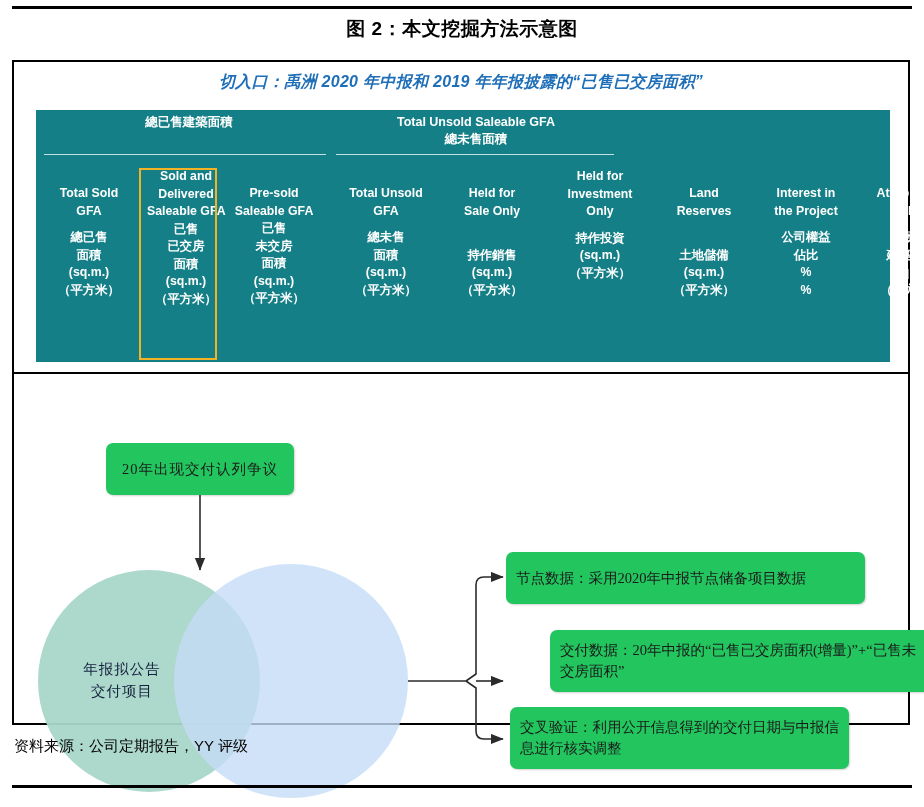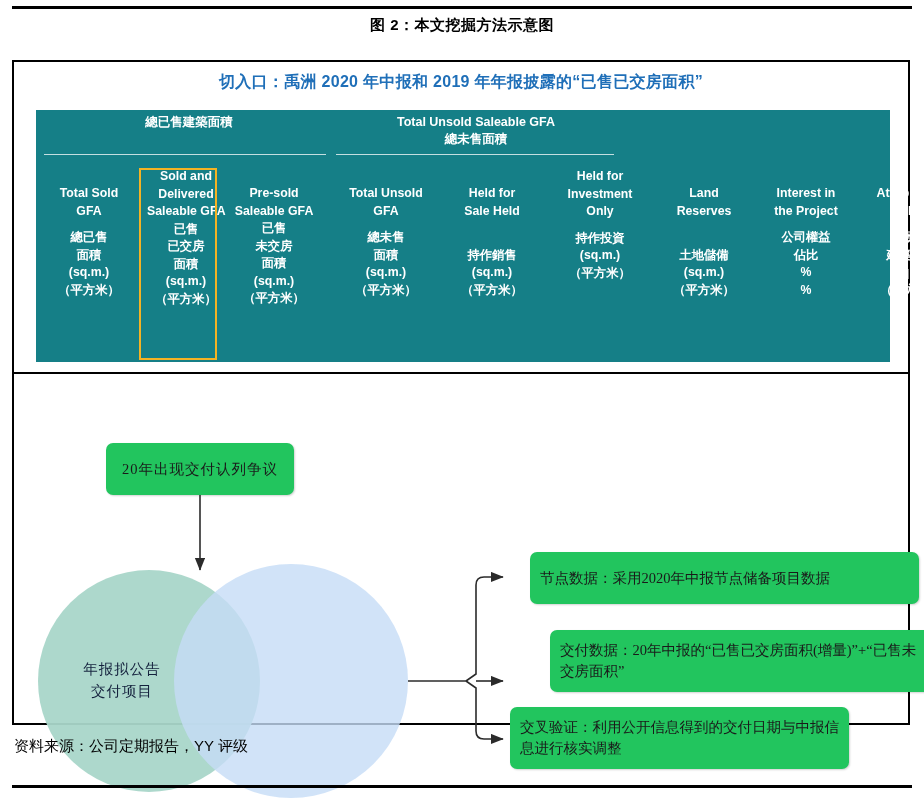--- a/index.html
+++ b/index.html
@@ -6,32 +6,32 @@
   body{
     width:924px;height:807px;background:#ffffff;
     font-family:"Liberation Sans","DejaVu Sans",sans-serif;
     color:#000;position:relative;overflow:hidden;
   }
   .rule-top{position:absolute;left:12px;top:6px;width:900px;height:3px;background:#000;}
   .rule-bottom{position:absolute;left:12px;top:785px;width:900px;height:3px;background:#000;}
 
   #fig-caption{
     position:absolute;left:0;top:16px;width:924px;text-align:center;
-    font-size:15px;font-weight:bold;letter-spacing:.5px;
+    font-size:19px;font-weight:bold;letter-spacing:.5px;
   }
 
   
   #figure-frame{
     position:absolute;left:12px;top:60px;width:898px;height:665px;
     border:2px solid #000;box-sizing:border-box;background:#fff;
   }
 
   #banner-title{
     position:absolute;left:0;top:10px;width:100%;text-align:center;
-    font-size:16px;font-weight:bold;color:#1f6fb8;letter-spacing:.3px;
+    font-size:16px;font-weight:bold;color:#1f6fb8;letter-spacing:.3px;font-style:italic;
   }
 
   
   #gfa-table{
     position:absolute;left:22px;top:48px;width:854px;height:252px;
     background:#157f87;color:#fff;
   }
   .grp{position:absolute;text-align:center;font-size:12.5px;font-weight:bold;line-height:17px;}
   .grp .en{display:block;}
   .grp .zh{display:block;}
@@ -57,21 +57,21 @@
     position:absolute;background:#22c55e;border-radius:7px;
     font-family:"Liberation Serif","DejaVu Serif",serif;
     font-size:14.5px;color:#1a1a1a;line-height:21px;
     display:flex;align-items:center;box-sizing:border-box;
     padding:6px 10px;
     box-shadow:1px 1px 2px rgba(0,0,0,.18);
   }
 
   #note-box{left:92px;top:69px;width:188px;height:52px;justify-content:center;letter-spacing:1px;}
 
-  #box-node{left:516px;top:178px;width:389px;height:52px;}
+  #box-node{left:492px;top:178px;width:359px;height:52px;}
   #box-delivery{left:496px;top:256px;width:389px;height:62px;margin-left:40px;}
   #box-cross{left:496px;top:333px;width:339px;height:62px;}
 
   .circle{position:absolute;border-radius:50%;}
   #circle-left{left:24px;top:196px;width:222px;height:222px;background:#a9d6c9;opacity:.95;}
   #circle-right{left:160px;top:190px;width:234px;height:234px;background:#c6dcf6;opacity:.8;}
   .circ-label{
     position:absolute;text-align:center;
     font-family:"Liberation Serif","DejaVu Serif",serif;
     font-size:14.5px;color:#14213d;line-height:22px;letter-spacing:1px;
@@ -145,21 +145,21 @@
       <span class="ln">GFA</span>
       <span class="gap"></span>
       <span class="zh">總未售</span>
       <span class="zh">面積</span>
       <span class="zh">(sq.m.)</span>
       <span class="zh">（平方米）</span>
     </div>
 
     <div class="col" style="left:408px;top:75px;width:96px;">
       <span class="ln">Held for</span>
-      <span class="ln">Sale Held</span>
+      <span class="ln">Sale Only</span>
       <span class="gap"></span>
       <span class="zh">&nbsp;</span>
       <span class="zh">持作銷售</span>
       <span class="zh">(sq.m.)</span>
       <span class="zh">（平方米）</span>
     </div>
 
     <div class="col" style="left:512px;top:58px;width:104px;">
       <span class="ln">Held for</span>
       <span class="ln">Investment</span>

